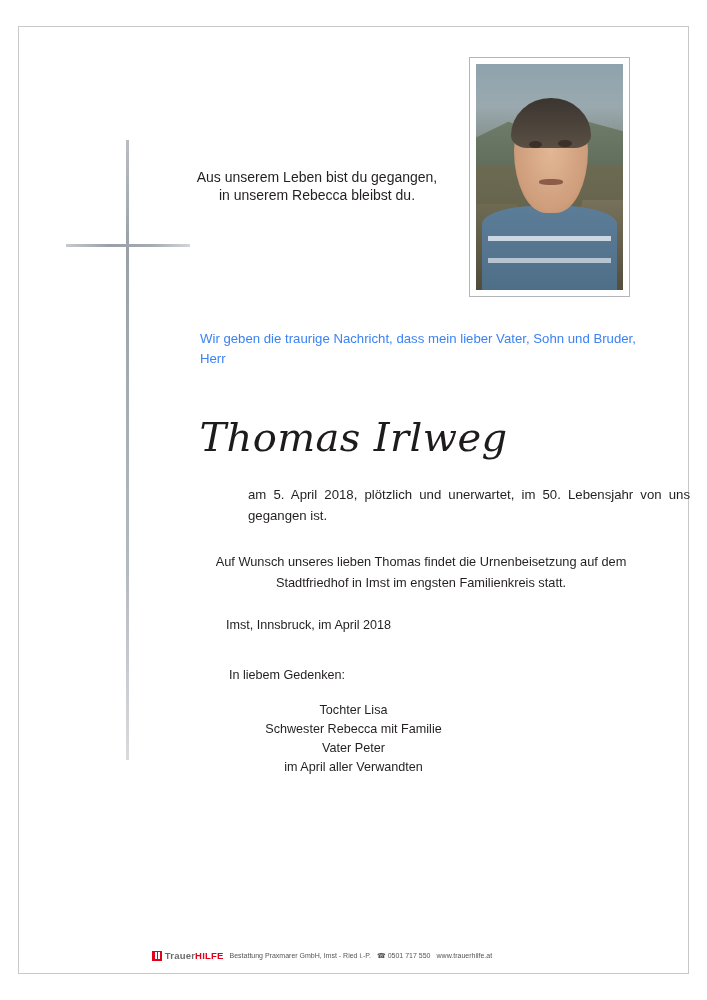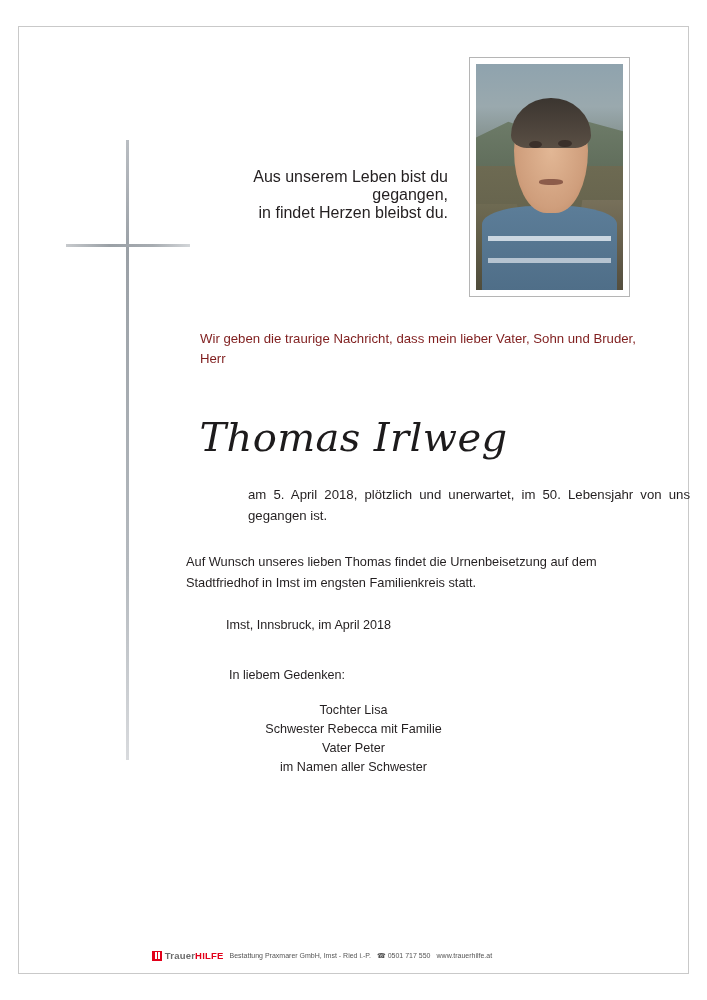--- a/index.html
+++ b/index.html
@@ -137,33 +137,33 @@
     position: absolute; left: 43%; top: 51%; width: 16%; height: 2.4%;
     background: #8c5c4a; border-radius: 40%;
   }
 
   
   .verse {
     position: absolute;
     left: 186px;
     top: 168px;
     width: 262px;
-    text-align: right;
-    font-size: 16px;
+    text-align: center;
+    font-size: 14px;
     line-height: 18px;
     color: #231f20;
   }
   .lead {
     position: absolute;
     left: 200px;
     top: 329px;
     width: 442px;
     font-size: 13.2px;
     line-height: 20px;
-    color: #7f1d1d;
+    color: #3b82f6;
     text-align: left;
   }
   .name {
     position: absolute;
     left: 0;
     top: 414px;
     width: 707px;
     text-align: center;
     font-family: "DejaVu Serif", serif;
     font-style: italic;
@@ -184,21 +184,21 @@
     margin-left: 48px;
   }
   .para-center-1 {
     position: absolute;
     left: 186px;
     top: 551px;
     width: 470px;
     font-size: 12.8px;
     line-height: 21px;
     color: #231f20;
-    text-align: left;
+    text-align: center;
   }
   .place-date {
     position: absolute;
     left: 0; top: 618px;
     width: 617px;
     text-align: center;
     font-size: 12.6px;
     color: #231f20;
   }
   .remember {
@@ -288,21 +288,21 @@
       <div class="ph-face"></div>
       <div class="ph-hair"></div>
       <div class="ph-eye-l"></div>
       <div class="ph-eye-r"></div>
       <div class="ph-mouth"></div>
     </div>
   </div>
 
   <div class="verse">
     <div>Aus unserem Leben bist du gegangen,</div>
-    <div>in findet Herzen bleibst du.</div>
+    <div>in unserem Rebecca bleibst du.</div>
   </div>
 
   <div class="lead">Wir geben die traurige Nachricht, dass mein lieber Vater, Sohn und Bruder, Herr</div>
 
   <div class="name">Thomas Irlweg</div>
 
   <div class="para-justify">am 5. April 2018, plötzlich und unerwartet, im 50. Lebensjahr von uns gegangen ist.</div>
 
   <div class="para-center-1">
     <div>Auf Wunsch unseres lieben Thomas findet die Urnenbeisetzung auf dem</div>
@@ -320,21 +320,21 @@
     </div>
     <div>
       <span>Schwester</span>
       <b>Rebecca</b><span> mit Familie</span>
     </div>
     <div>
       <span>Vater</span>
       <b>Peter</b><span></span>
     </div>
     <div>
-      <span>im Namen aller Schwester</span>
+      <span>im April aller Verwandten</span>
     </div>
   </div>
 
   <div class="footer">
     <span class="footer-logo">
       <span class="footer-mark"></span>
       <span class="footer-brand"><span class="b1">Trauer</span><span class="b2">HILFE</span></span>
     </span>
     <span class="footer-text">Bestattung Praxmarer GmbH, Imst - Ried i.-P.</span>
     <span class="footer-phone">☎ <span>0501 717 550</span></span>

